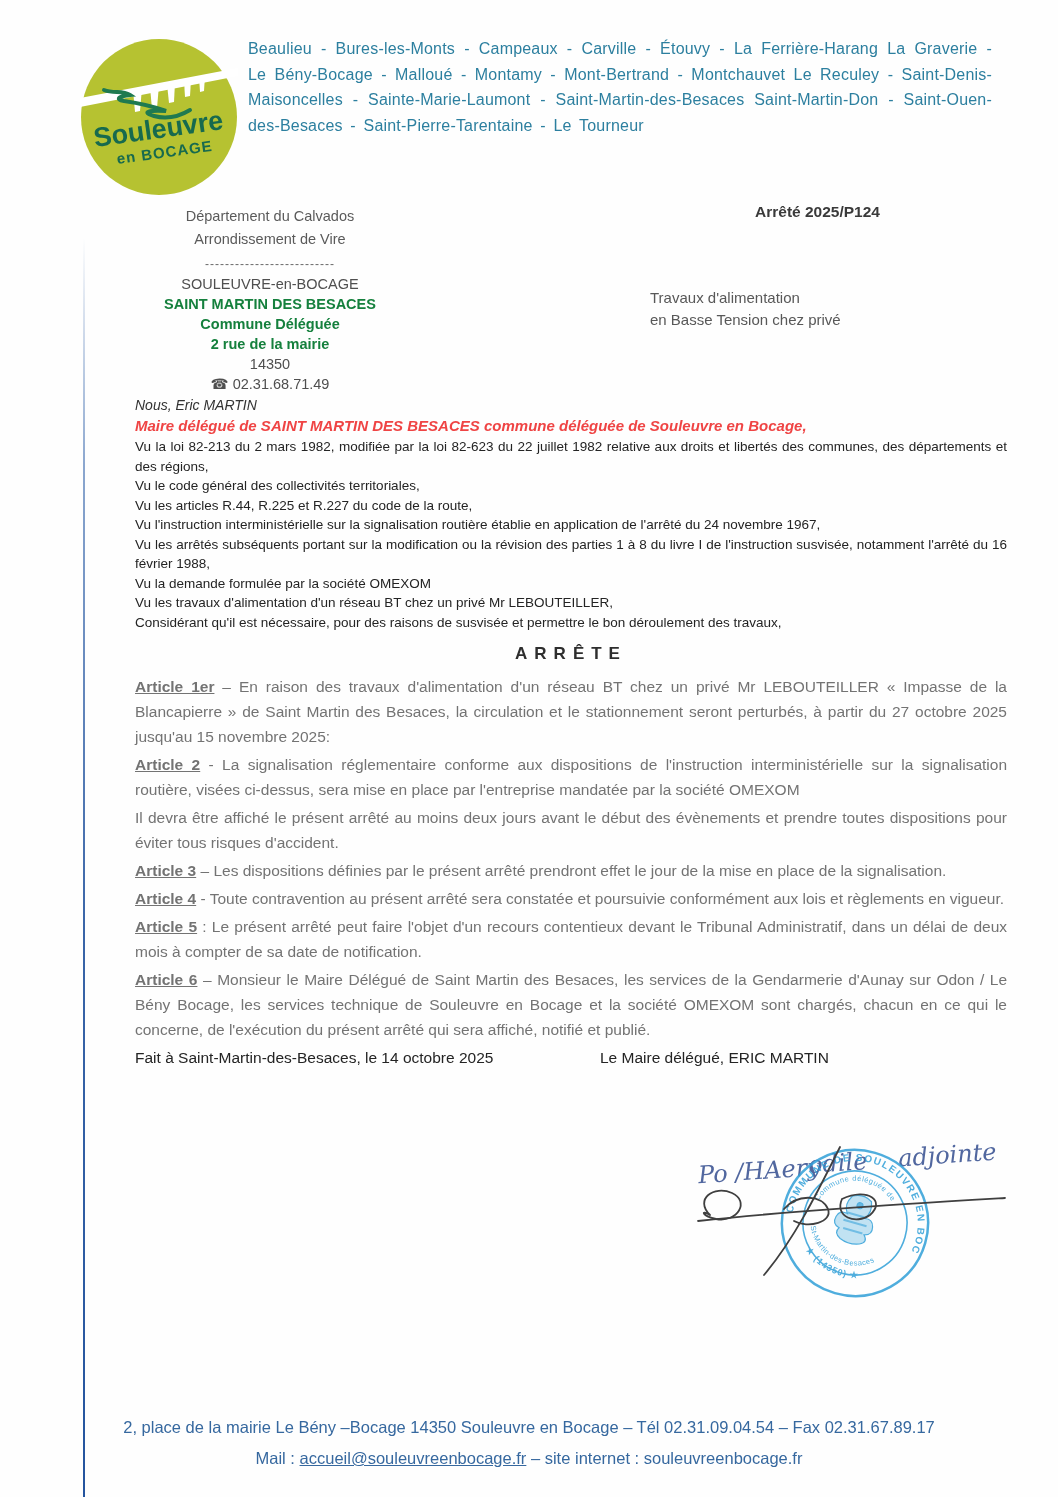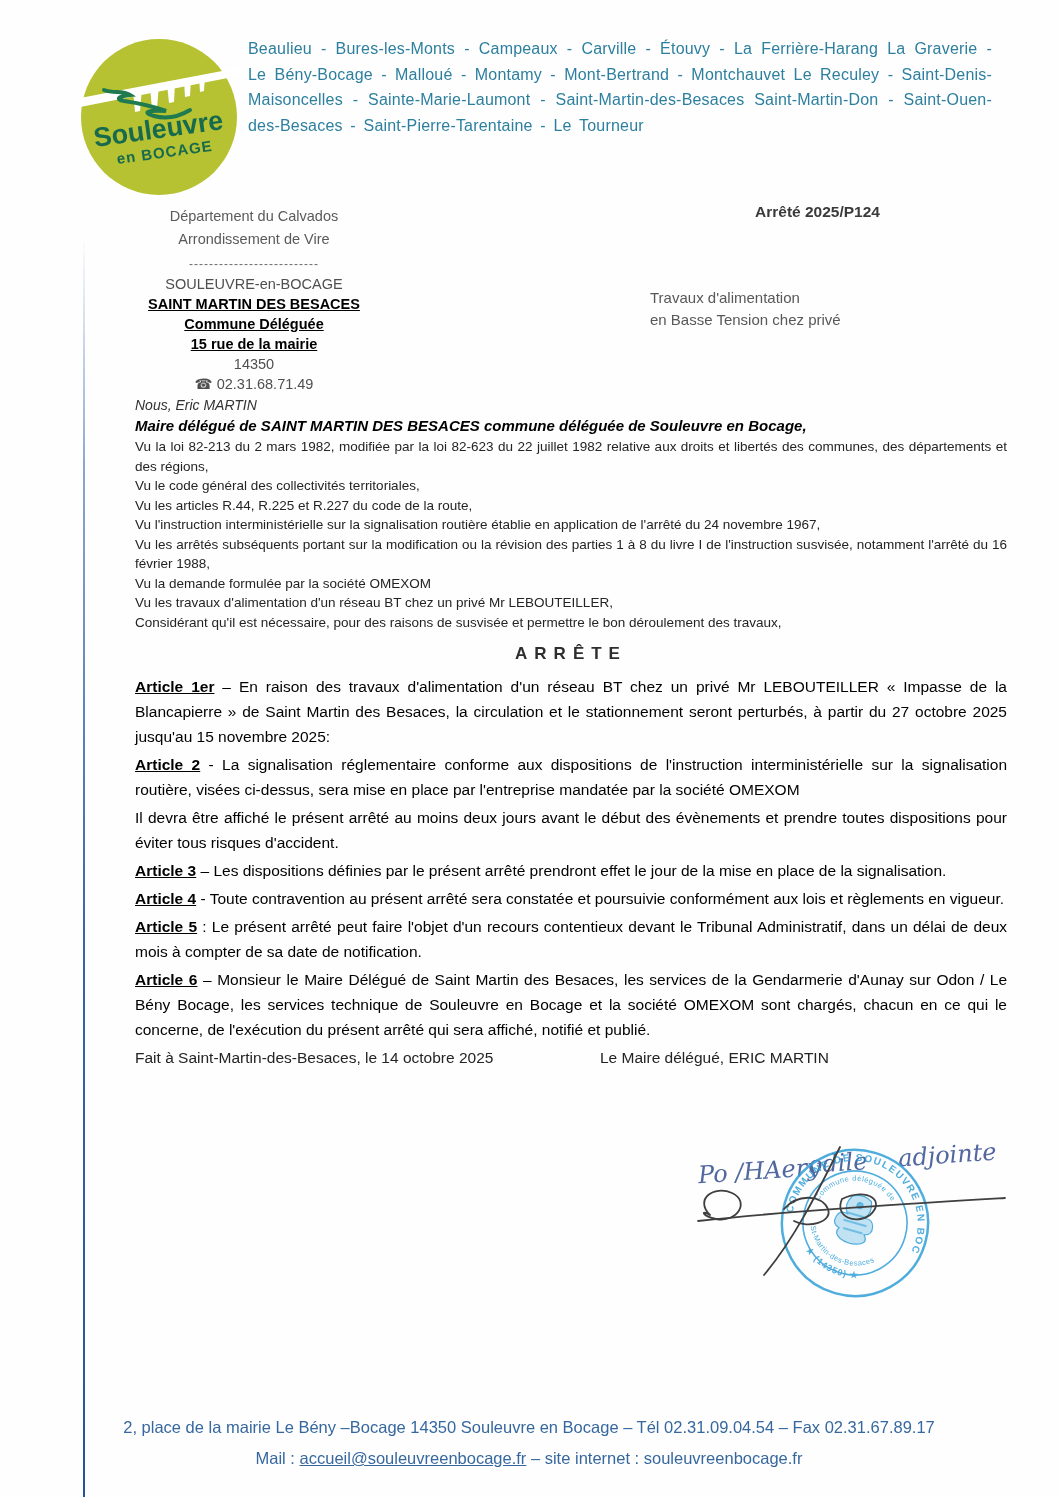--- a/index.html
+++ b/index.html
@@ -21,49 +21,49 @@
   
   .logo { position:absolute; left:80px; top:38px; width:158px; height:158px; }
   
   .communes {
     position:absolute; left:248px; top:36px; width:744px;
     font-size:16px; line-height:25.5px; text-align:justify;
     color:#2c7f9f; letter-spacing:.2px; word-spacing:3px;
   }
   
   .authority {
-    position:absolute; left:124px; top:205px; width:260px;
+    position:absolute; left:140px; top:205px; width:260px;
     text-align:center; color:#5a5a5a; font-size:14.5px; line-height:23px;
   }
   .authority .sep { letter-spacing:1px; color:#6a6a6a; font-size:12px; line-height:20px; margin-top:3px; }
   .authority .addr { line-height:20px; color:#4f4f4f;text-align:center; }
-  .authority .b { font-weight:bold; color:#000000;text-decoration:underline; }
+  .authority .b { font-weight:bold; color:#15803d; }
   
   .ref-no {
     position:absolute; left:755px; top:203px;
     font-size:15.5px; font-weight:bold; color:#3a3a3a;
   }
   .subject {
     position:absolute; left:650px; top:287px;
     font-size:15px; line-height:22px; color:#585858;
   }
   
   .content {
     position:absolute; left:135px; top:396px; width:872px;
     font-size:13.5px; line-height:19.5px; color:#242424;
   }
   .nous { font-style:italic; font-size:14px; color:#333; }
-  .maire { font-style:italic; font-weight:bold; font-size:15px; margin-bottom:2px; color:#000000; }
+  .maire { font-style:italic; font-weight:bold; font-size:15px; margin-bottom:2px; color:#ef4444; }
   .vu { text-align:justify; }
   .vu.emph { font-style:italic; font-weight:bold; font-size:15px; line-height:21px; margin:1px 0; }
   .title {
     text-align:center; font-size:17px; font-weight:bold; color:#2e2e2e;
     letter-spacing:7px; margin:12px 0 10px 0;
   }
-  .article { font-size:15.5px; line-height:25px; text-align:justify; margin-bottom:3px; color:#000000; }
+  .article { font-size:15.5px; line-height:25px; text-align:justify; margin-bottom:3px; color:#737373; }
   .article .lbl { font-weight:bold; text-decoration:underline; }
   .bullet-line { font-size:15.5px; margin:13px 0 16px 38px; color:#1f1f1f; }
   .bullet-line .marker { margin-right:22px; font-size:14px; }
   .closing { position:relative; margin-top:6px; font-size:15.5px; height:26px; }
   .closing .sig { position:absolute; left:465px; top:0; }
   
   .sig-zone { position:absolute; left:680px; top:1135px; width:340px; height:175px; }
   .hw {
     position:absolute; font-family:"DejaVu Serif", serif; font-style:italic;
     color:#51679f; font-size:24px; transform:rotate(-4deg); white-space:nowrap;
@@ -112,21 +112,21 @@
   <p class="communes">Beaulieu - Bures-les-Monts - Campeaux - Carville - Étouvy - La Ferrière-Harang La Graverie - Le Bény-Bocage - Malloué - Montamy - Mont-Bertrand - Montchauvet Le Reculey - Saint-Denis-Maisoncelles - Sainte-Marie-Laumont - Saint-Martin-des-Besaces Saint-Martin-Don - Saint-Ouen-des-Besaces - Saint-Pierre-Tarentaine - Le Tourneur</p>
 
   <div class="authority">
     <div>Département du Calvados</div>
     <div>Arrondissement de Vire</div>
     <div class="sep">--------------------------</div>
     <div class="addr">
       <div>SOULEUVRE-en-BOCAGE</div>
       <div class="b">SAINT MARTIN DES BESACES</div>
       <div class="b">Commune Déléguée</div>
-      <div class="b">15 rue de la mairie</div>
+      <div class="b">2 rue de la mairie</div>
       <div>14350</div>
       <div>
         <span>☎</span>
         <span>02.31.68.71.49</span>
       </div>
     </div>
   </div>
 
   <div class="ref-no">Arrêté 2025/P124</div>
   <div class="subject">

